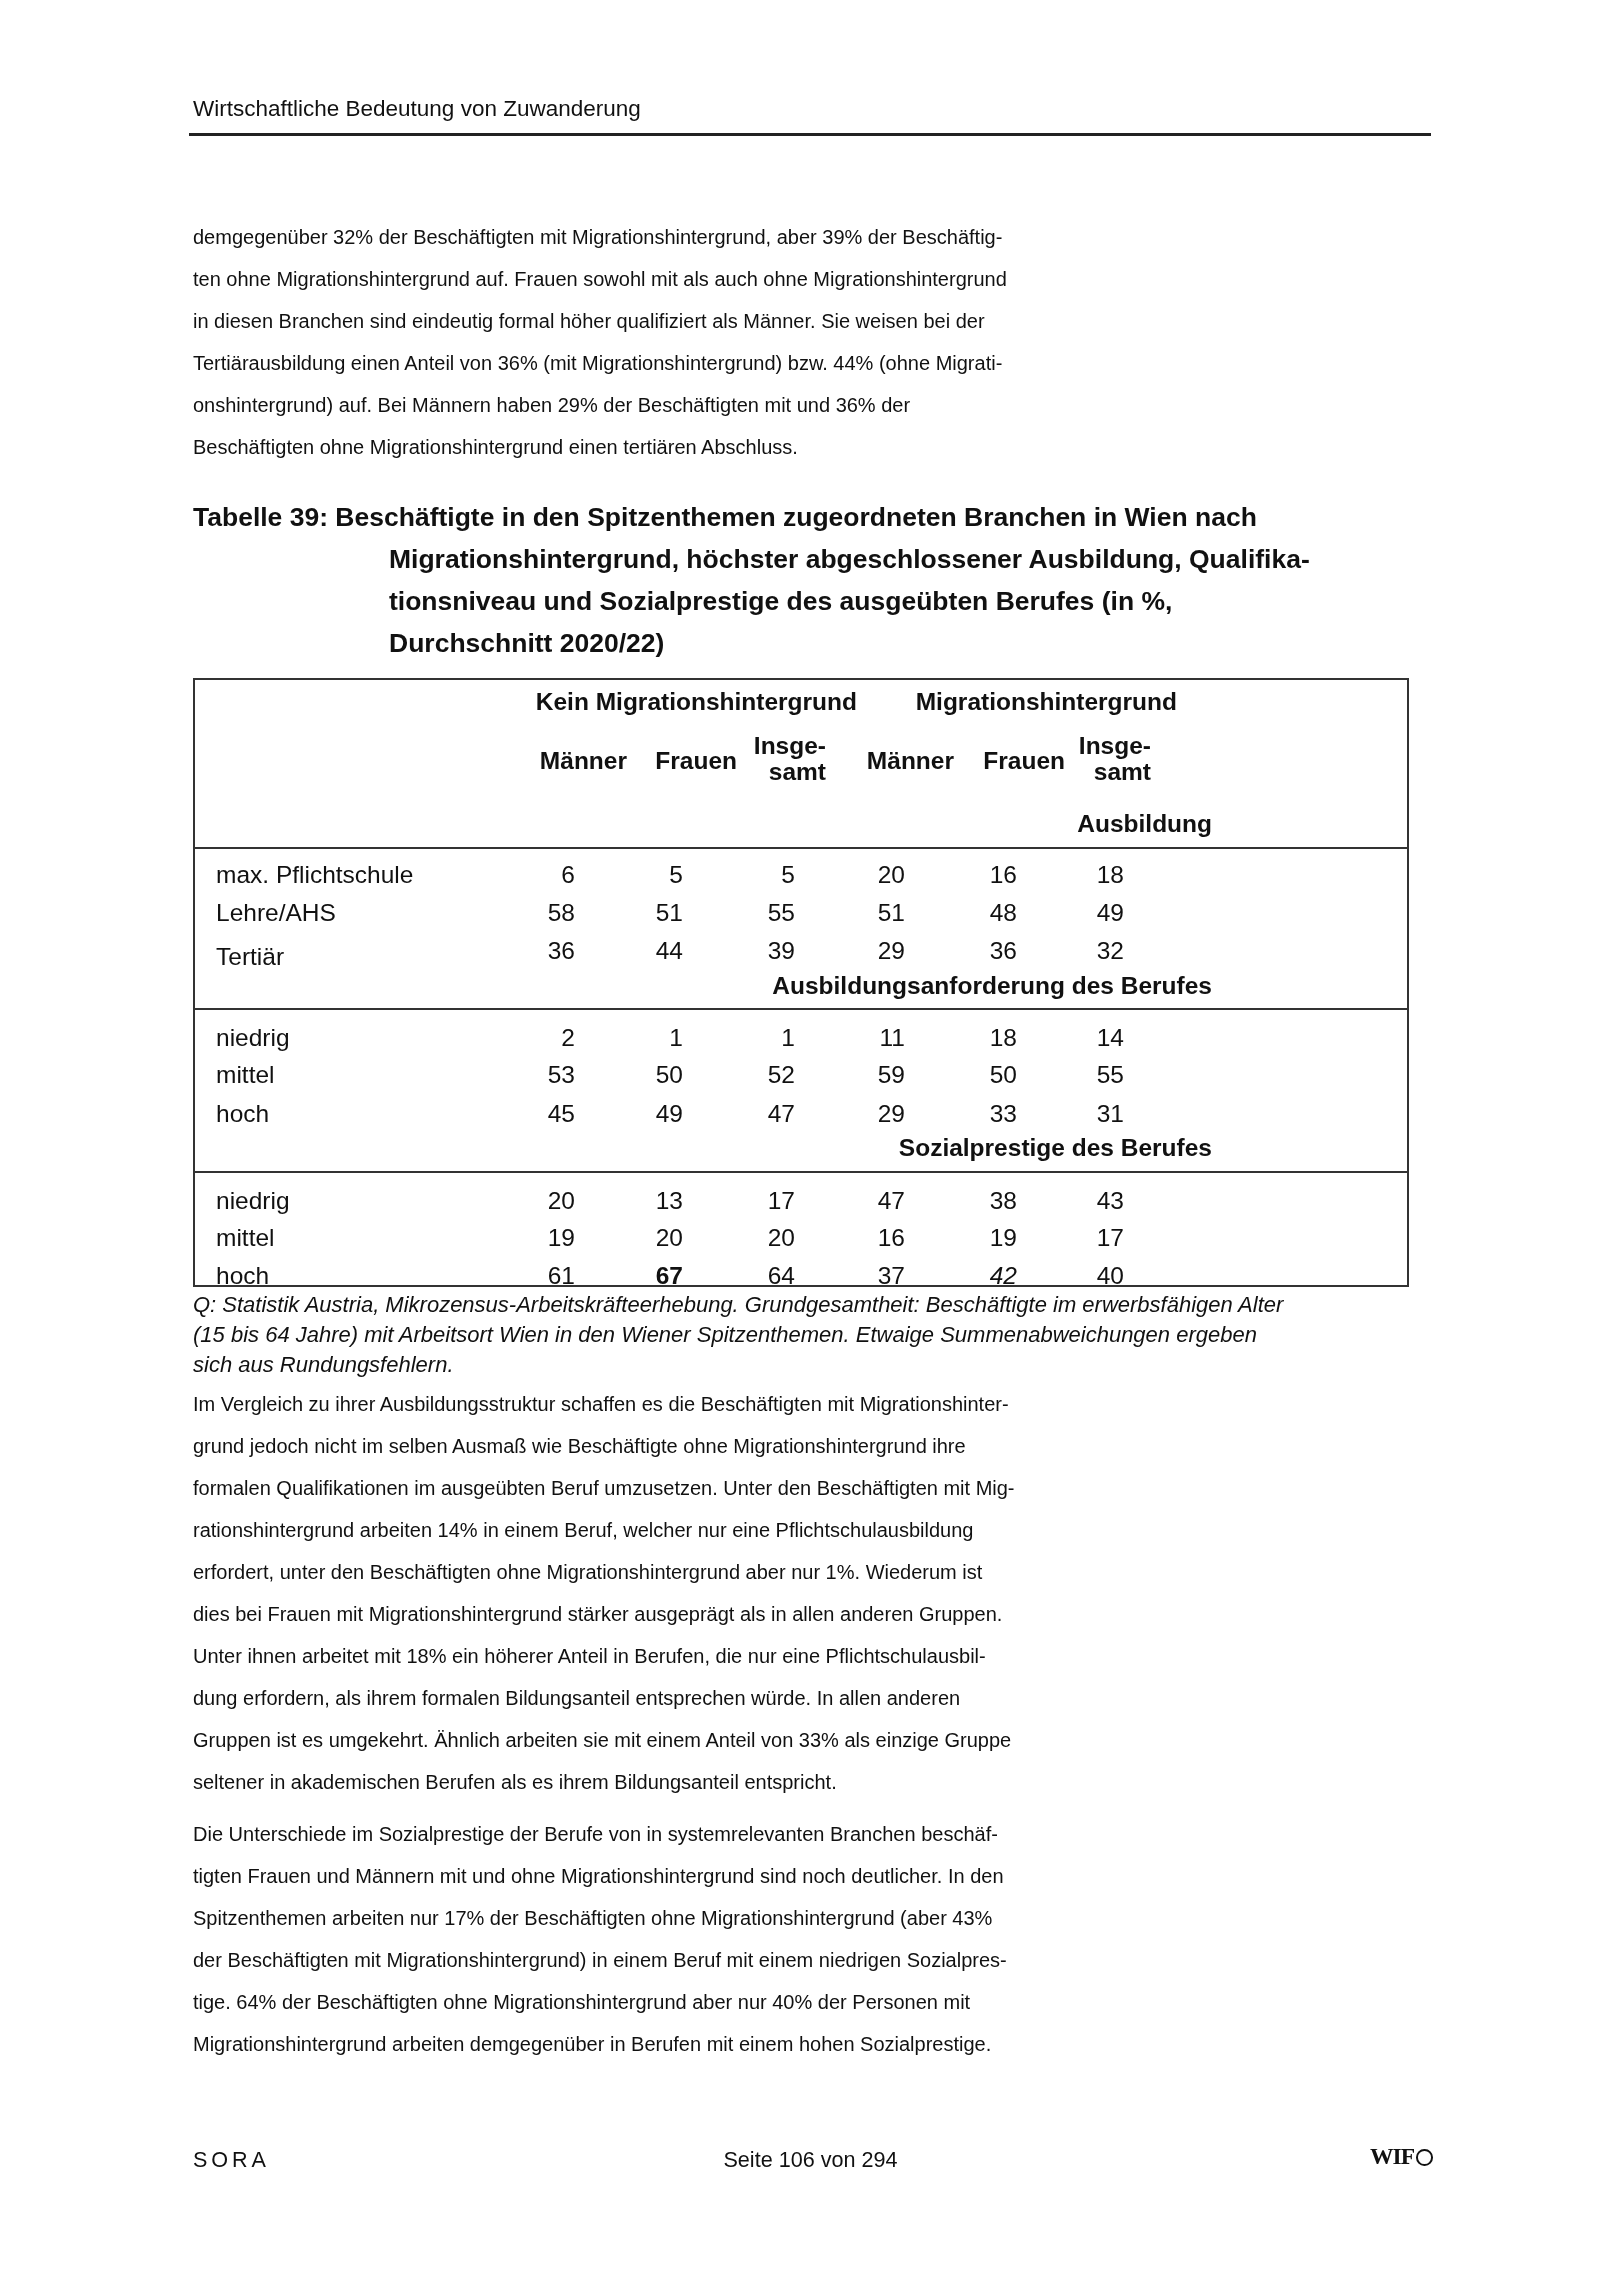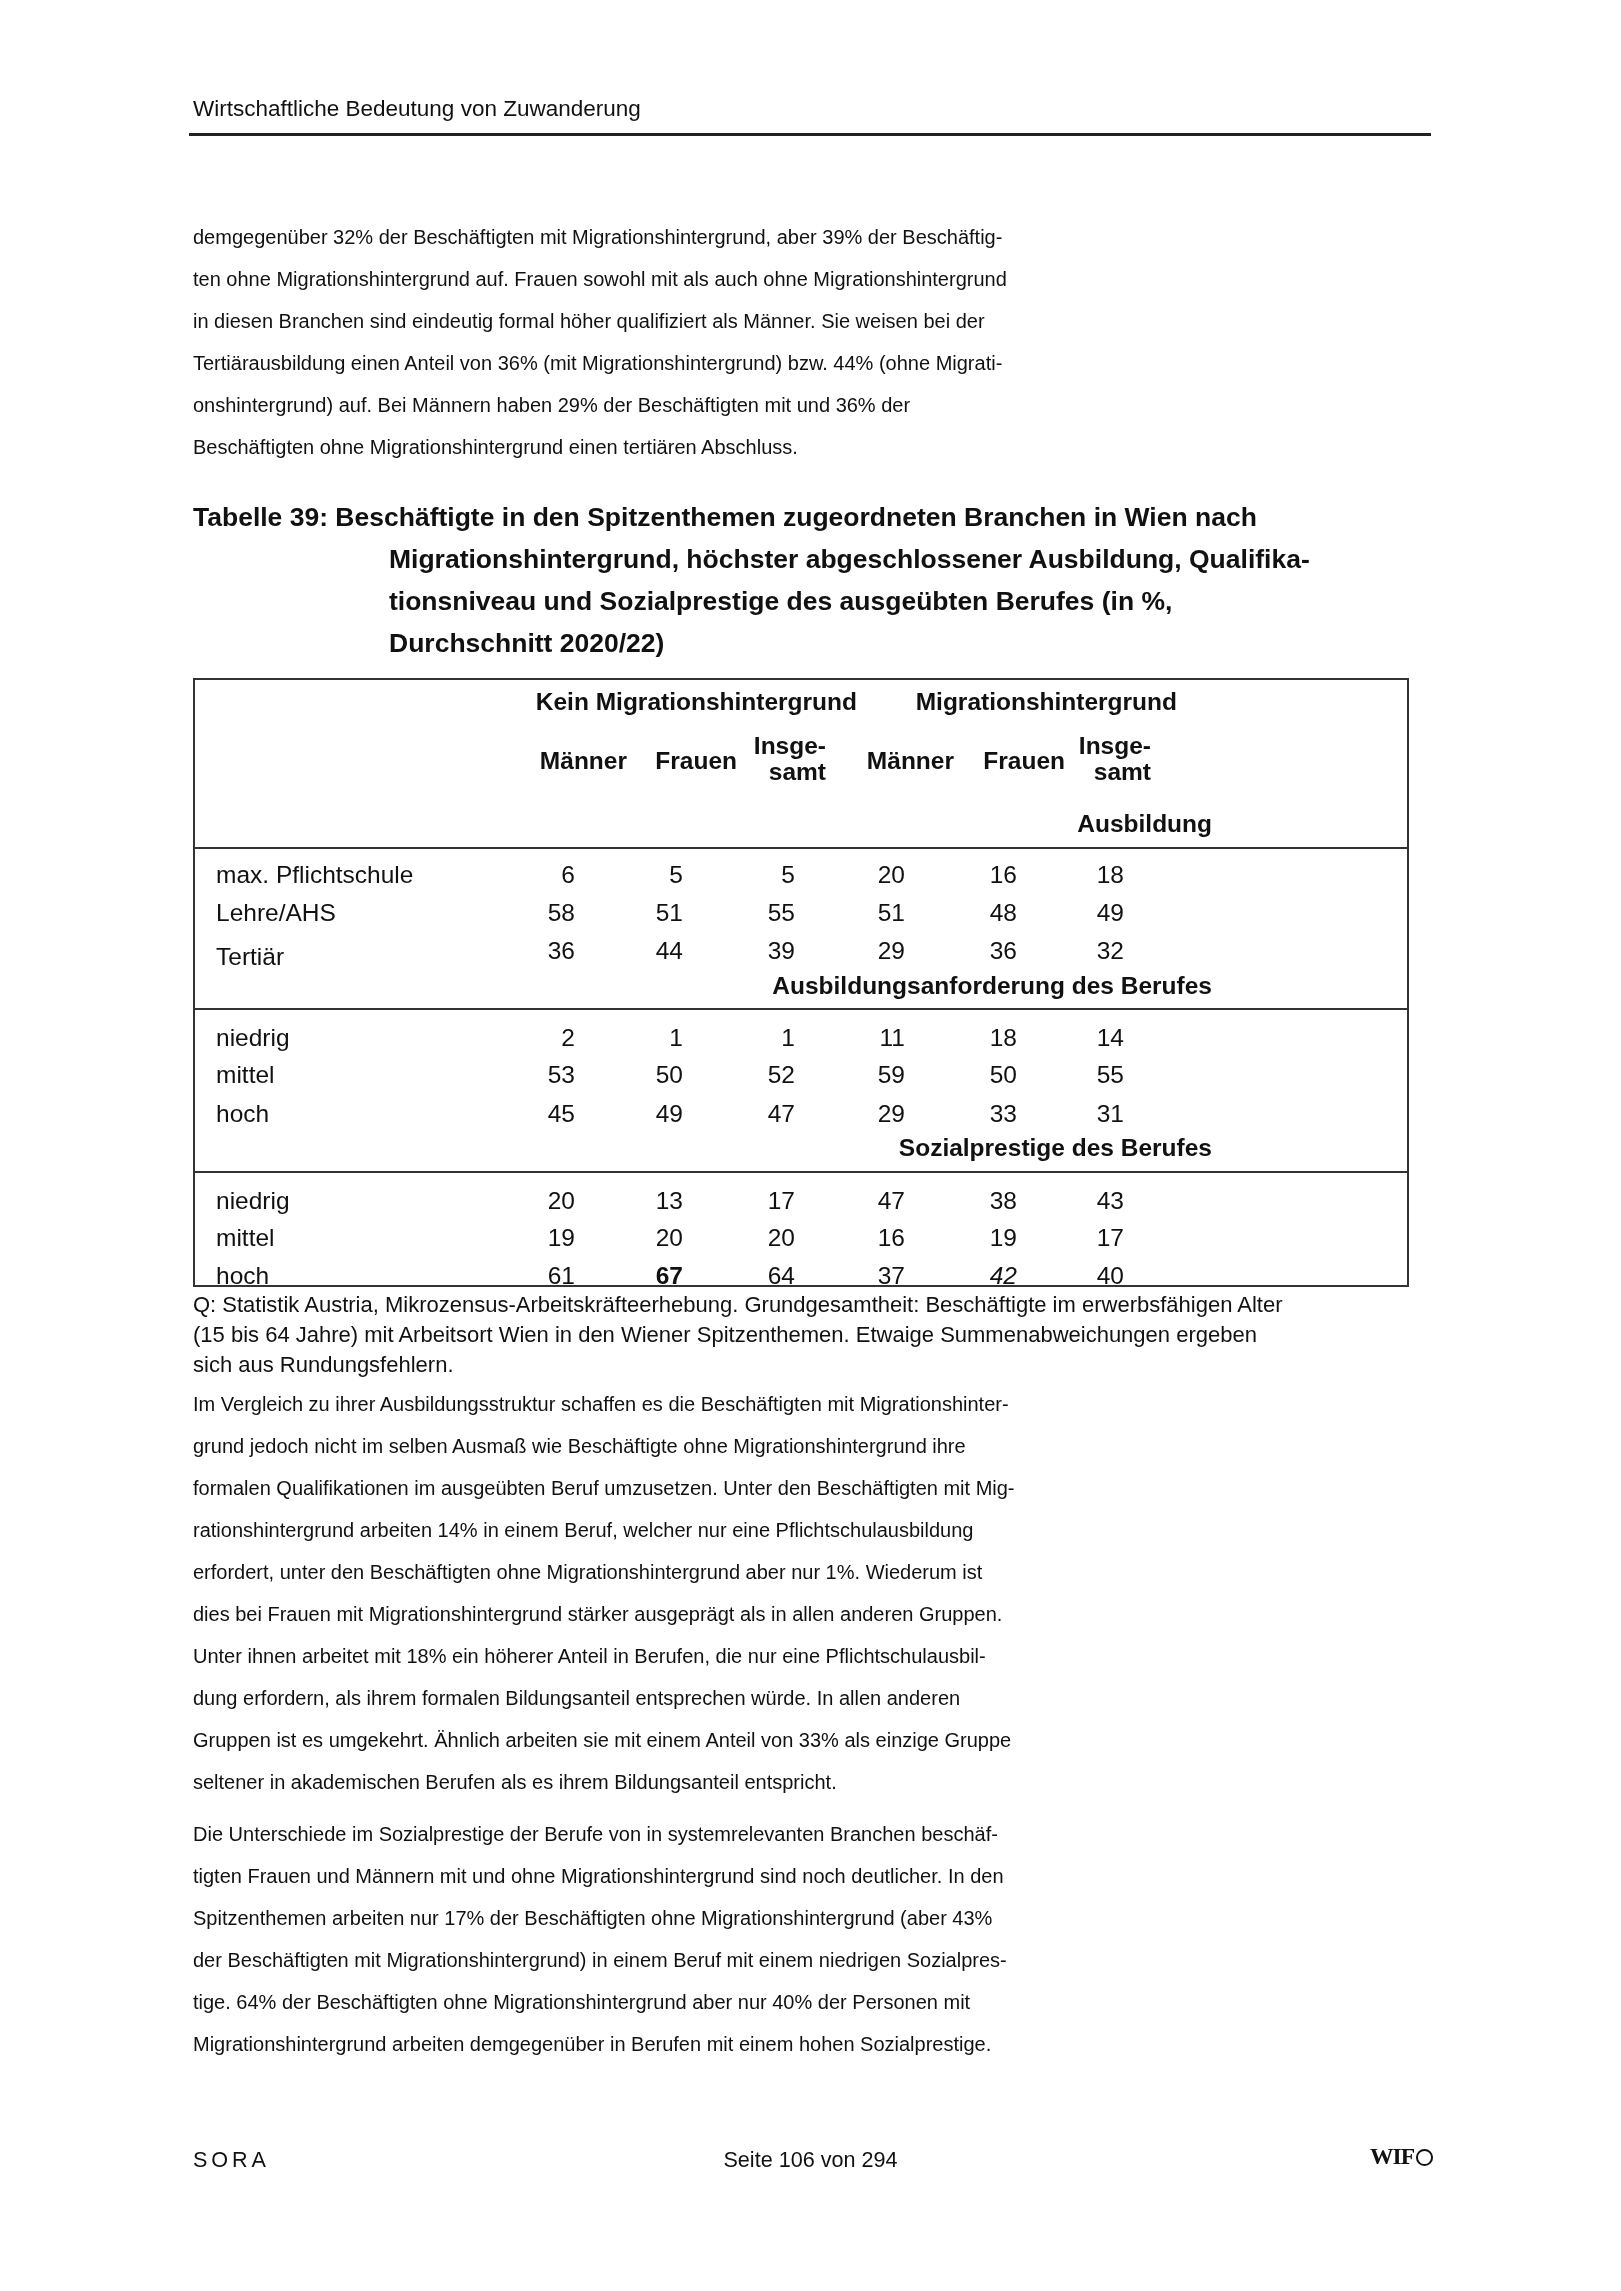--- a/index.html
+++ b/index.html
@@ -13,21 +13,21 @@
   #caption { position:absolute; left:193px; top:496px; width:1255px; font-size:26.5px; font-weight:bold; line-height:42px; }
   #caption .ln { display:block; white-space:nowrap; }
   #caption .ind { padding-left:196px; }
   #tbl { position:absolute; left:193px; top:678px; width:1216px; height:609px; border:2px solid #333; box-sizing:border-box; }
   .hrule { position:absolute; left:0; width:100%; height:2px; background:#333; }
   .cell { position:absolute; font-size:24.5px; white-space:nowrap; }
   .hdr { font-weight:bold; text-align:right; }
   .num { text-align:right; width:59px; }
   .lbl { left:21px; }
   #source { position:absolute; left:193px; top:1290px; width:1245px; font-size:22px; line-height:30px; }
-  #source .ln { display:block; white-space:nowrap; }
+  #source .ln { display:block; white-space:nowrap;font-style:italic; }
   #para2 { top:1383px; }
   #para3 { top:1813px; }
   #footer-left { left:193px; top:2147px; font-size:21.6px; letter-spacing:3.9px; }
   #footer-center { left:0; width:1621px; top:2147px; font-size:21.6px; text-align:center; }
   #footer-right { left:1370px; top:2143px; font-size:23.5px; font-weight:bold; letter-spacing:-1px;font-family:Liberation Serif, serif; }
   #footer-right .o { display:inline-block; width:16.7px; height:16.7px; border:2px solid #111; border-radius:50%; vertical-align:-2px; margin-left:2px; box-sizing:border-box; }
 </style>
 </head>
 <body>
 

